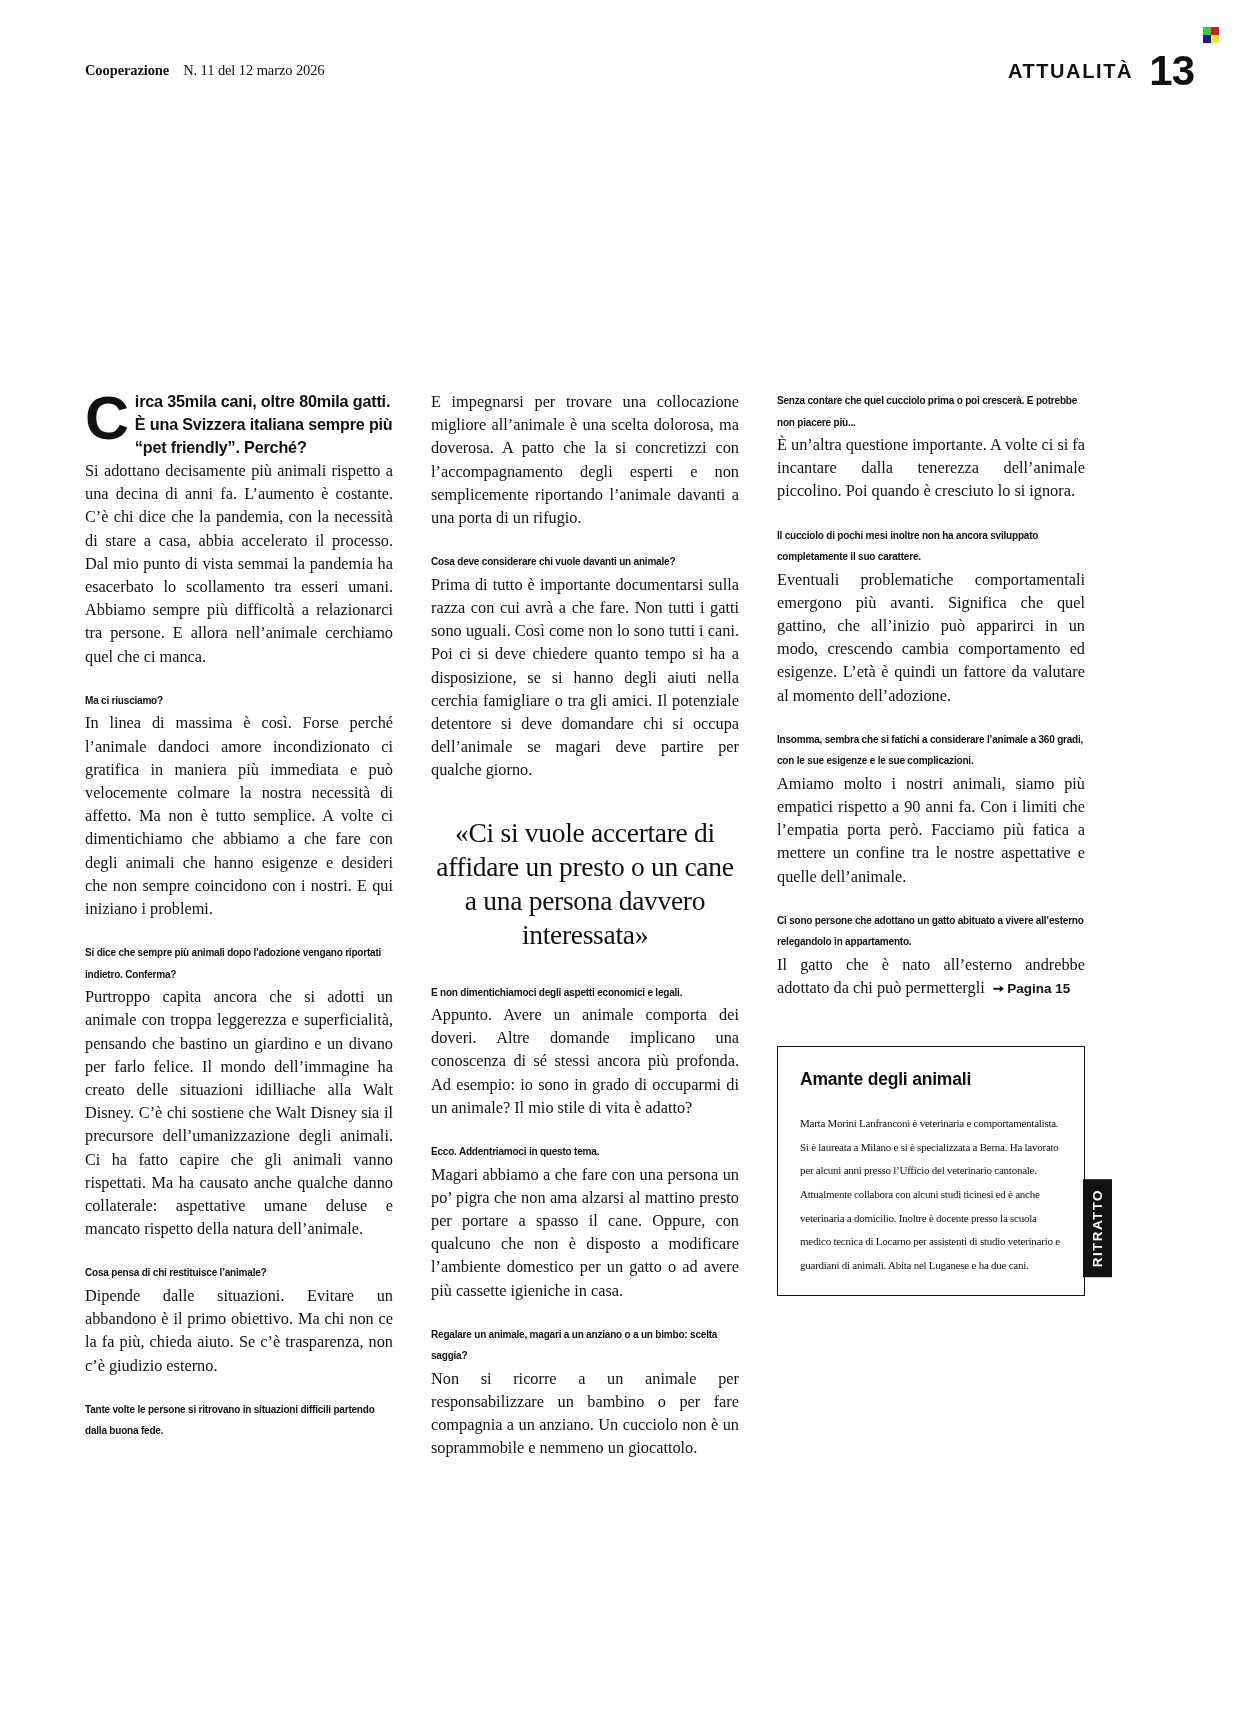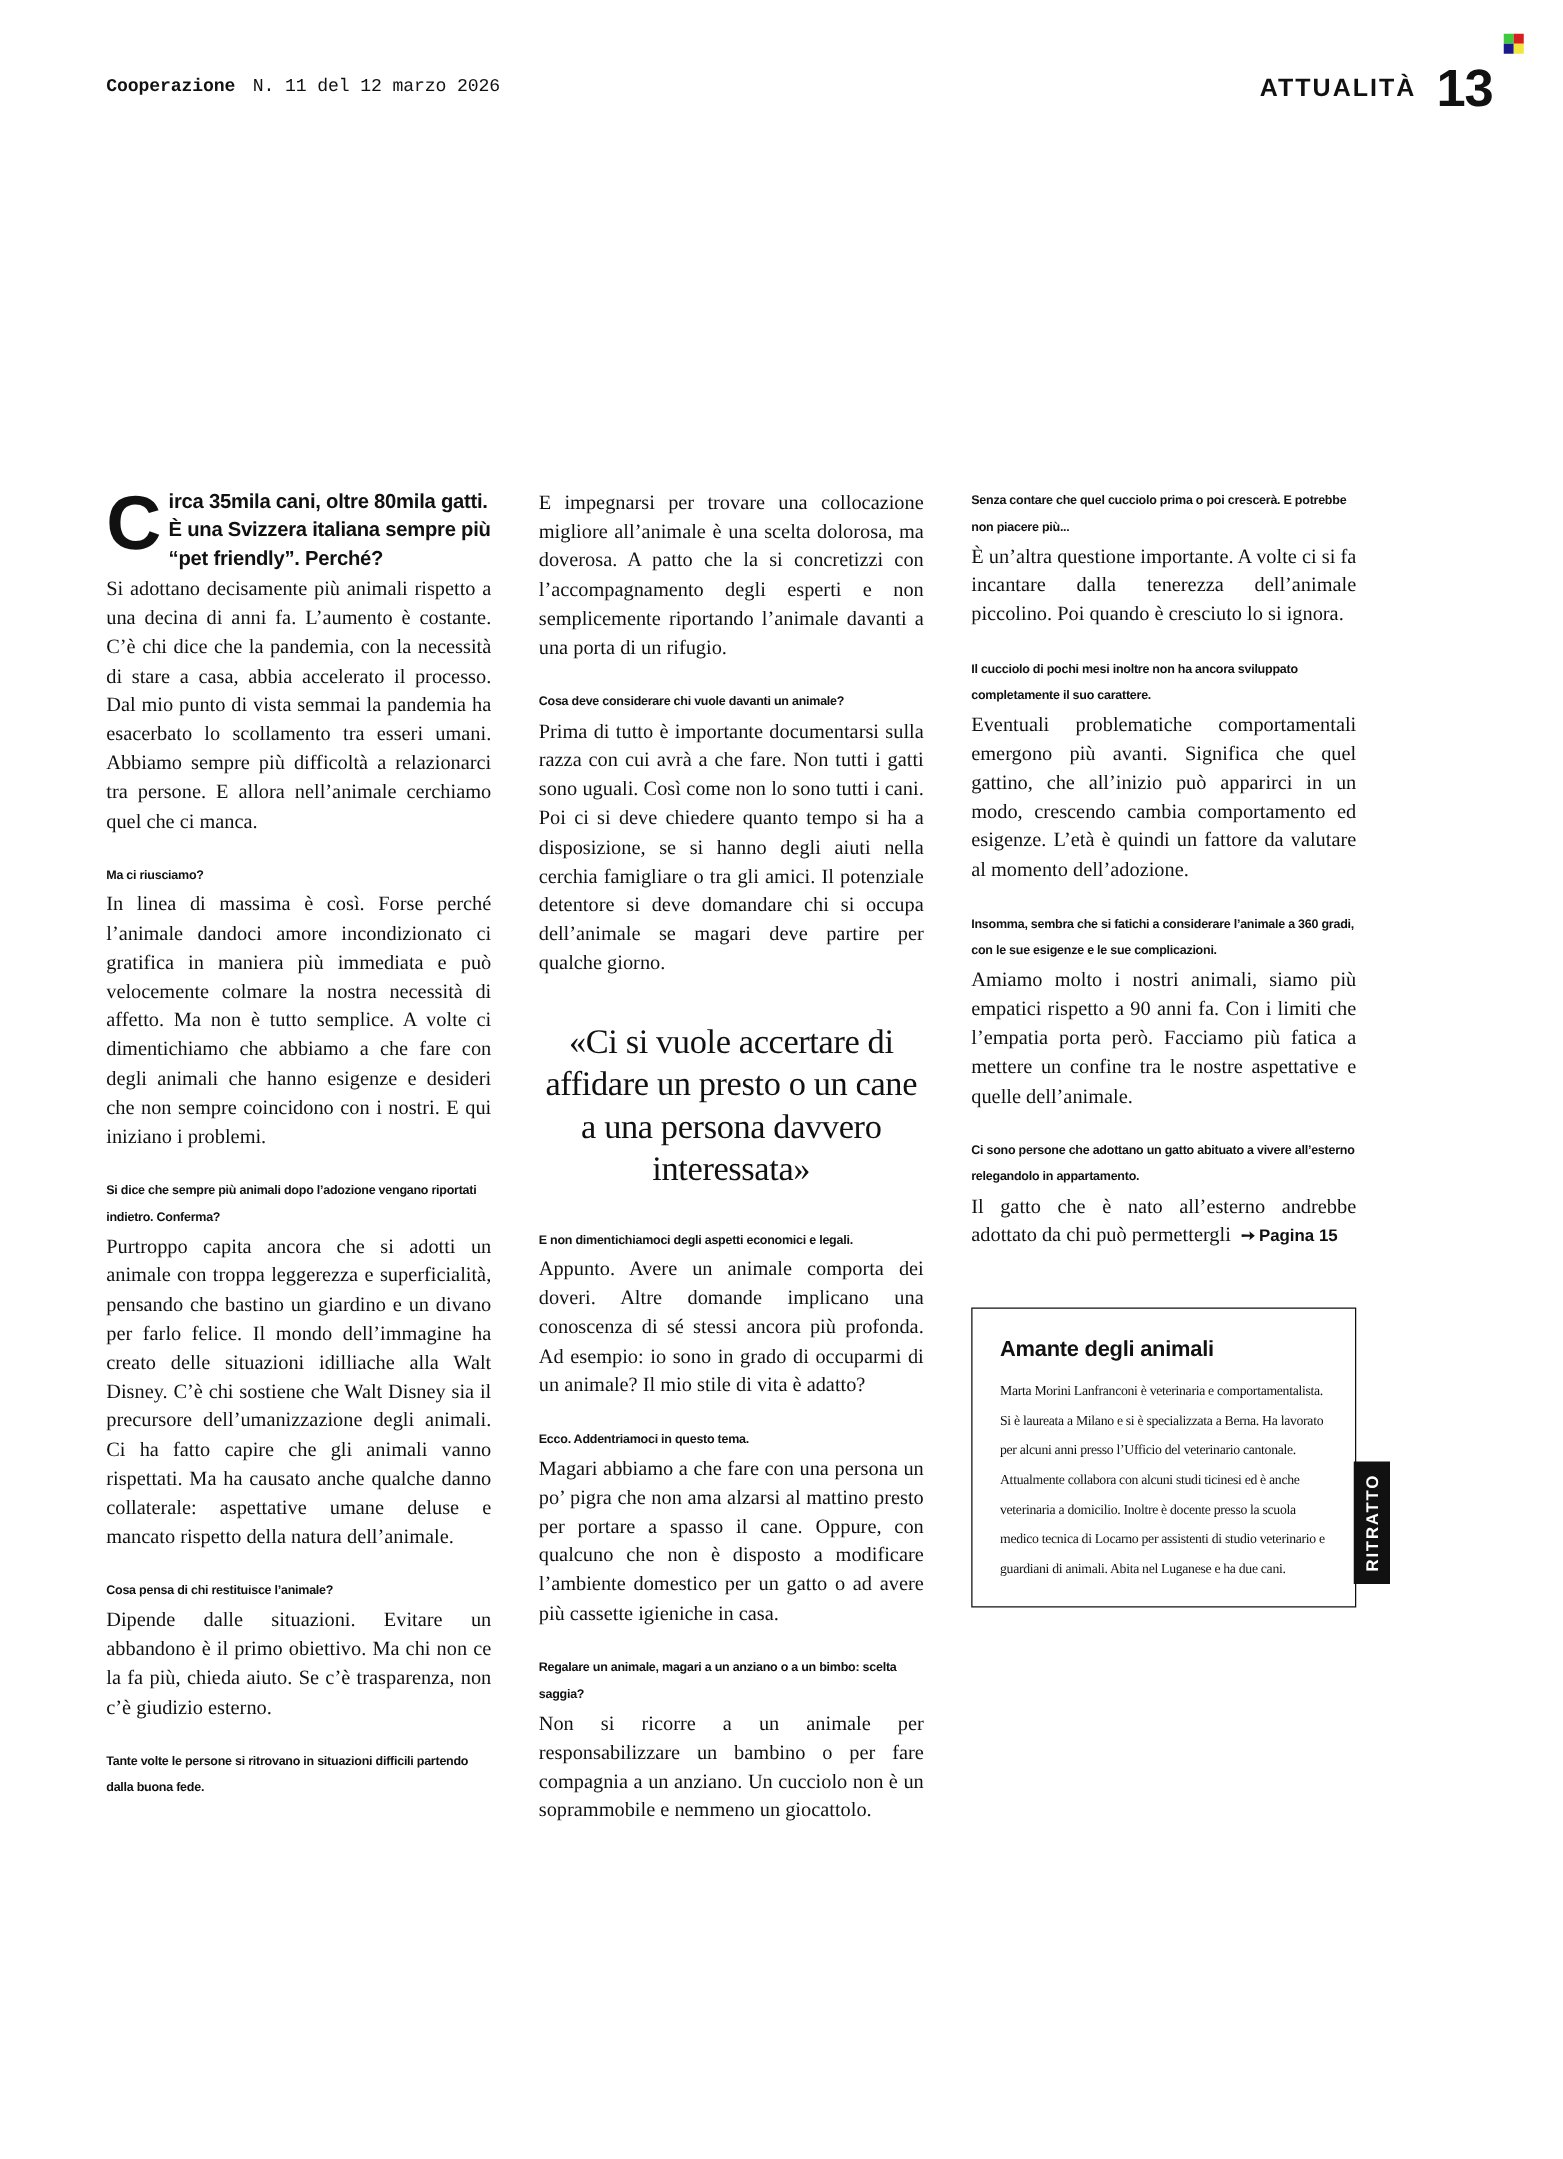--- a/index.html
+++ b/index.html
@@ -15,21 +15,21 @@
     font-family: "Liberation Serif", serif;
     color: #111111;
     overflow: hidden;
   }
 
   
   .masthead {
     position: absolute;
     left: 85px;
     top: 62px;
-    font-family: Liberation Mono, monospace;
+    font-family: Liberation Serif, serif;
     font-size: 14.5px;
     letter-spacing: -0.1px;
     white-space: nowrap;
   }
   .masthead .brand {
     font-weight: bold;
     margin-right: 14px;
   }
   .masthead .issue {
     font-weight: normal;
@@ -141,21 +141,21 @@
   
   .infobox {
     position: relative;
     margin-top: 46px;
     border: 1.6px solid #111111;
     padding: 22px 20px 18px 22px;
     box-sizing: border-box;
     width: 308px;
   }
   .infobox h4 {
-    margin: 0 0 12px 0;
+    margin: 0 0 22px 0;
     font-family: "Liberation Sans", sans-serif;
     font-weight: bold;
     font-size: 17.5px;
     letter-spacing: -0.2px;
   }
   .infobox p {
     margin: 0;
     font-family: Liberation Serif, serif;
     font-size: 11px;
     line-height: 23.6px;

